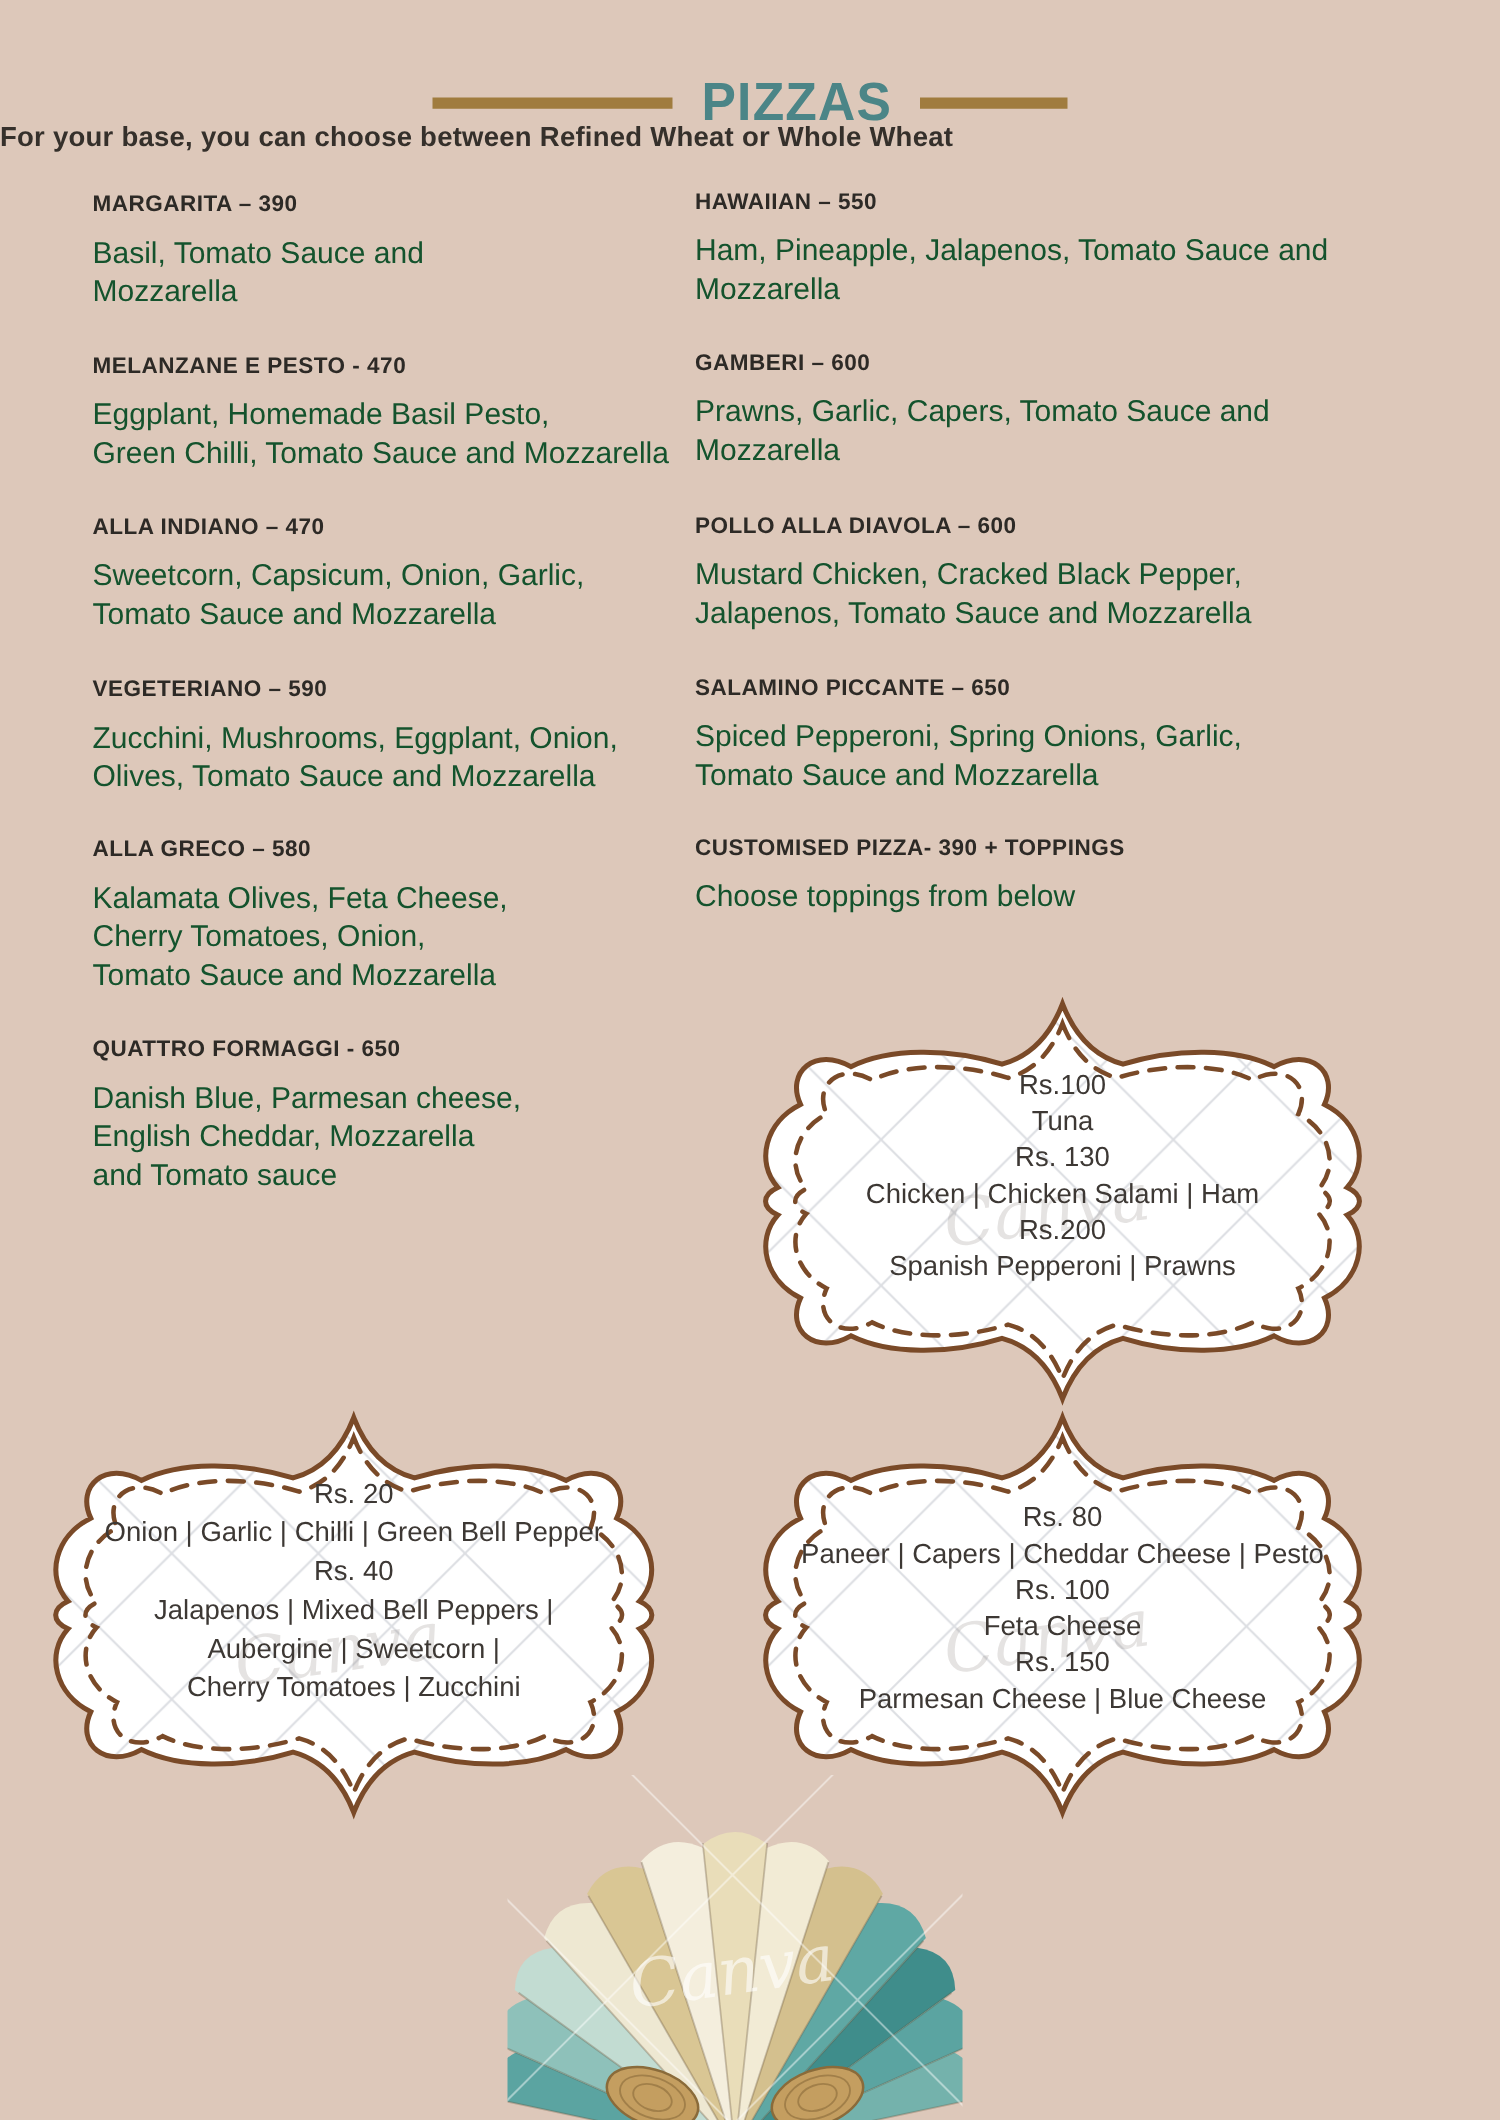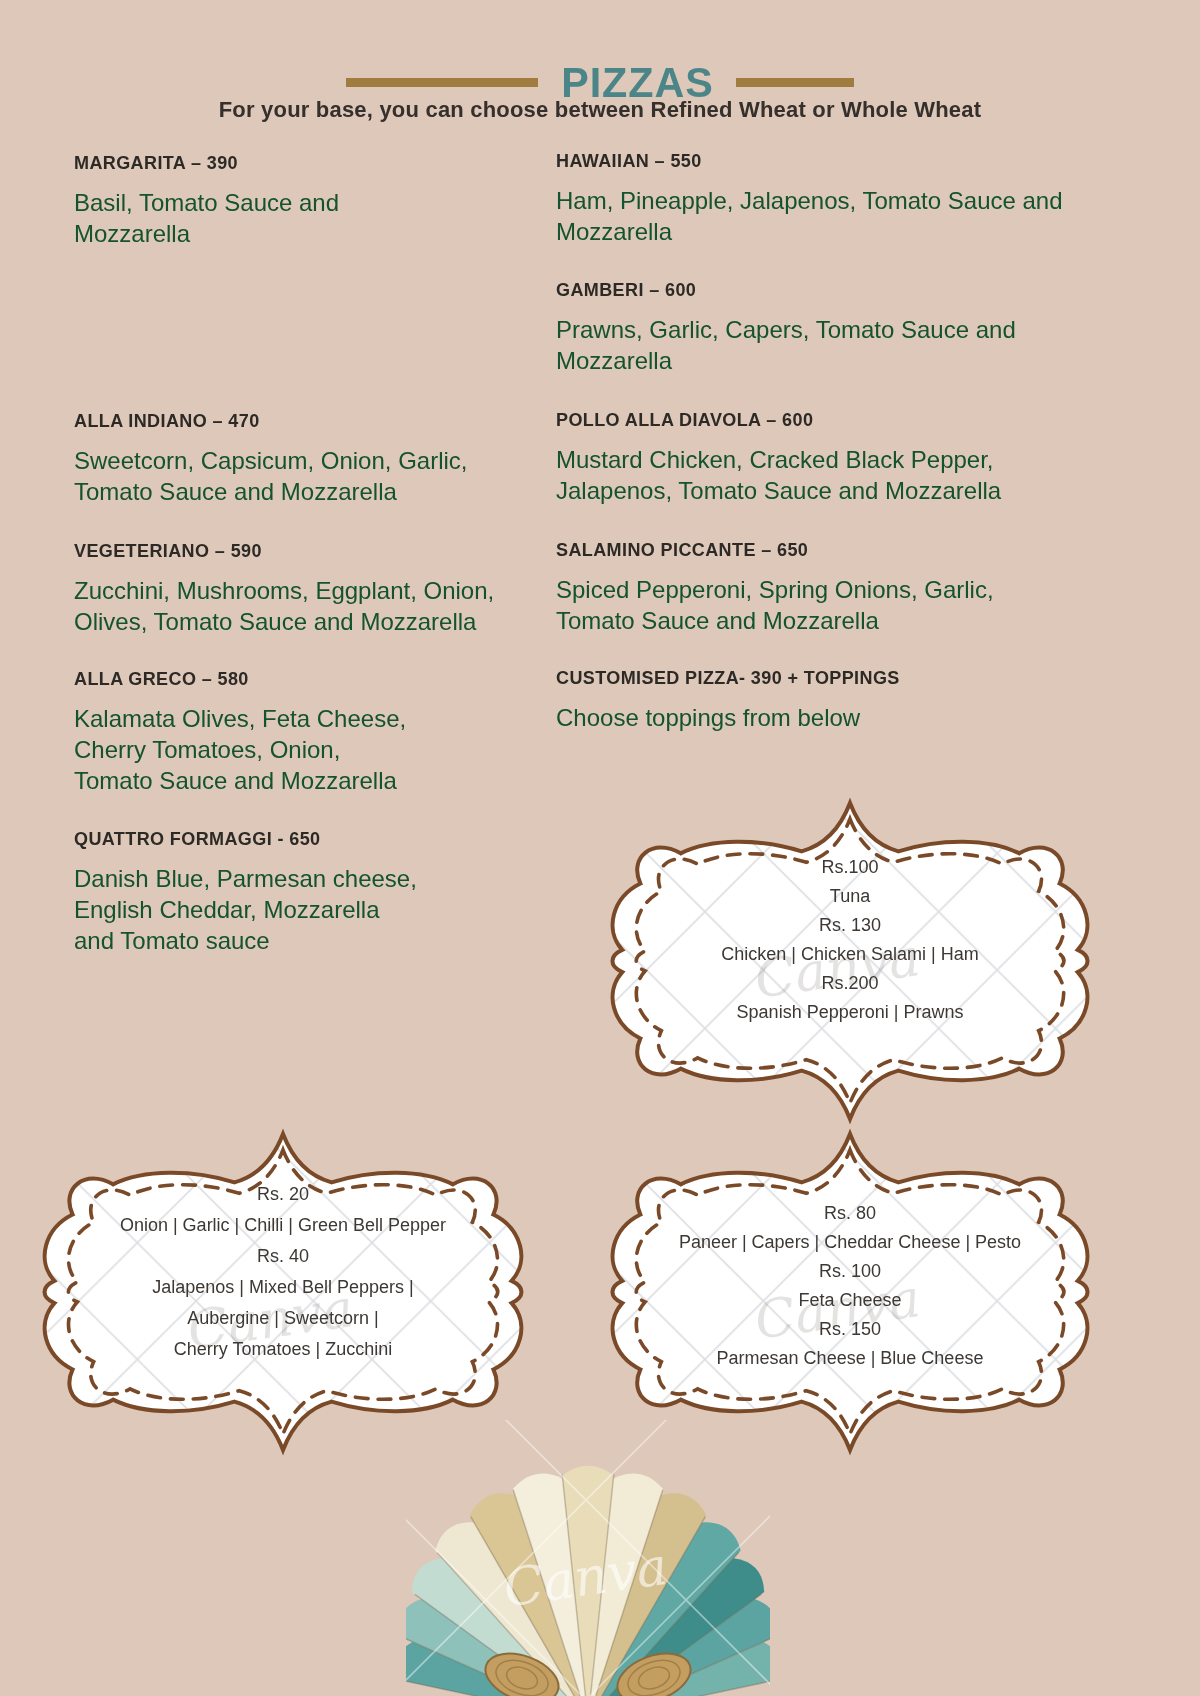--- a/index.html
+++ b/index.html
@@ -16,39 +16,39 @@
     display:flex;align-items:center;justify-content:center;gap:20px;
   }
   .rule{height:9px;background:#a07c3e;}
   .rule.left{width:192px;}
   .rule.right{width:118px;}
   .page-title{
     font-size:43px;font-weight:bold;letter-spacing:1px;color:#4b8587;
     transform:scaleX(.96);white-space:nowrap;
   }
   .subtitle{
-    position:absolute;top:97px;left:0;width:1200px;text-align:center;
+    position:absolute;top:97px;left:0;width:1200px;text-align:left;
     font-size:22px;font-weight:bold;color:#35302b;letter-spacing:.2px;
   }
 
   
   .menu-item{position:absolute;}
   .item-name{
     font-size:18px;line-height:30px;font-weight:bold;color:#2d2a26;
     letter-spacing:.4px;white-space:nowrap;
   }
   .item-desc{margin-top:9px;font-size:24px;line-height:31px;color:#14532d;}
   .dline{white-space:nowrap;}
 
   
   .frame{position:absolute;}
   .frame .shape{position:absolute;inset:0;width:100%;height:100%;}
   .frame .lines{
     position:relative;z-index:2;text-align:center;
-    font-size:18px;color:#3d3834;
+    font-size:22px;color:#3d3834;
   }
   .frame-a{left:588px;top:795px;width:524px;height:332px;}
   .frame-a .lines{padding-top:58px;line-height:29px;}
   .frame-b{left:20px;top:1126px;width:526px;height:332px;}
   .frame-b .lines{padding-top:53px;line-height:31px;}
   .frame-c{left:588px;top:1126px;width:524px;height:332px;}
   .frame-c .lines{padding-top:73px;line-height:29px;}
   .fline{white-space:nowrap;}
 
   
@@ -80,20 +80,27 @@
     <div class="page-title">PIZZAS</div>
     <div class="rule right"></div>
   </div>
   <div class="subtitle">For your base, you can choose between Refined Wheat or Whole Wheat</div>
 
   <div class="menu-item" style="left:74px;top:148px;width:505px">
     <div class="item-name">MARGARITA – 390</div>
     <div class="item-desc">
       <div class="dline">Basil, Tomato Sauce and</div>
       <div class="dline">Mozzarella</div>
+    </div>
+  </div>
+  <div class="menu-item" style="left:74px;top:277px;width:505px">
+    <div class="item-name">MELANZANE E PESTO - 470</div>
+    <div class="item-desc">
+      <div class="dline">Eggplant, Homemade Basil Pesto,</div>
+      <div class="dline">Green Chilli, Tomato Sauce and Mozzarella</div>
     </div>
   </div>
   <div class="menu-item" style="left:74px;top:406px;width:505px">
     <div class="item-name">ALLA INDIANO – 470</div>
     <div class="item-desc">
       <div class="dline">Sweetcorn, Capsicum, Onion, Garlic,</div>
       <div class="dline">Tomato Sauce and Mozzarella</div>
     </div>
   </div>
   <div class="menu-item" style="left:74px;top:536px;width:505px">

